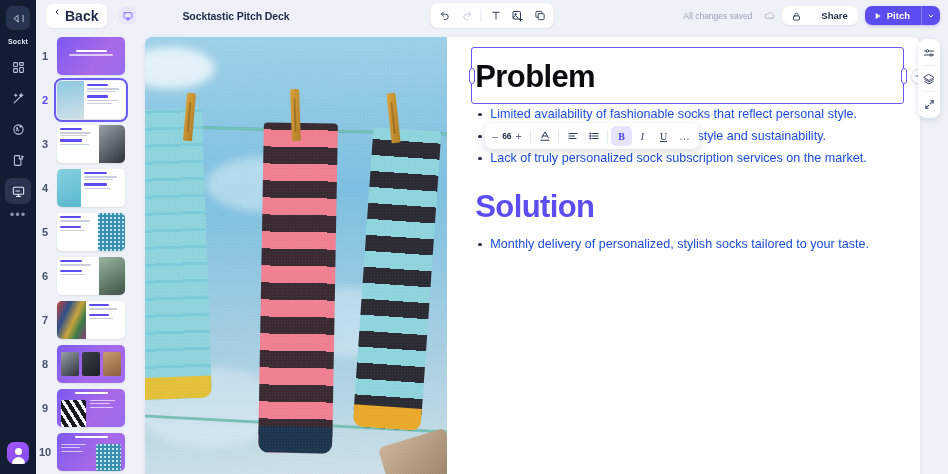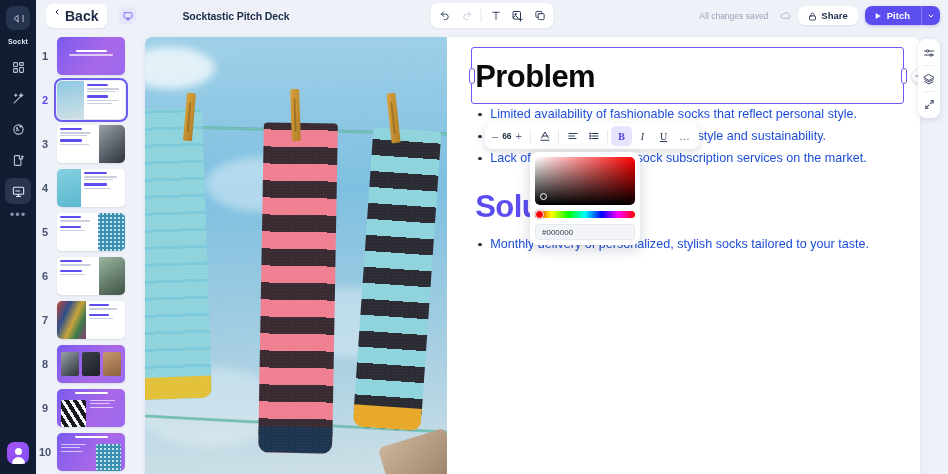--- a/index.html
+++ b/index.html
@@ -74,21 +74,21 @@
   }
   .tbtn {
     width: 22px; height: 21px; display: flex; align-items: center; justify-content: center;
     border-radius: 5px; cursor: pointer; color: #2c3a57;
   }
   .tsep { width: 1px; height: 13px; background: #e2e6f0; margin: 0 3px; }
 
   .topright { margin-left: auto; display: flex; align-items: center; gap: 7px; }
   .saved { display: flex; align-items: flex-end; gap: 12px; font-size: 8.5px; color: #9aa3b8; }
   .share-btn {
-    display: flex; align-items: flex-end; gap: 4px; background: #fff;
+    display: flex; align-items: flex-end; gap: 20px; background: #fff;
     border-radius: 7px; padding: 4px 10px; font-size: 9.5px; font-weight: bold;
     color: #1d2b48; cursor: pointer; box-shadow: 0 1px 2px rgba(20,30,60,.07);
   }
   .pitch-wrap { display: flex; align-items: stretch; border-radius: 7px; overflow: hidden; box-shadow: 0 1px 3px rgba(90,70,220,.3); }
   .pitch-btn {
     display: flex; align-items: center; gap: 5px; background: #5b4df0;
     padding: 4px 11px 4px 9px; font-size: 9.5px; font-weight: bold; color: #fff; cursor: pointer;
   }
   .pitch-caret {
     background: #5b4df0; width: 19px; display: flex; align-items: center; justify-content: center;
@@ -687,25 +687,14 @@
       <span style="font-style:italic;font-size:10px;font-family:'Liberation Serif',serif">I</span>
     </div>
     <div class="fbtn">
       <span style="text-decoration:underline;font-size:10px;font-family:'Liberation Serif',serif">U</span>
     </div>
     <div class="fbtn">
       <span style="font-size:11px;color:#5c6680;line-height:6px">…</span>
     </div>
   </div>
 
-  <div class="cpick">
-    <div class="sv">
-      <div class="sv-dot"></div>
-    </div>
-    <div class="hue">
-      <div class="hue-dot"></div>
-    </div>
-    <div class="hexbox">
-      <span>#000000</span>
-    </div>
-  </div>
 
 </div>
 
 </body></html>

